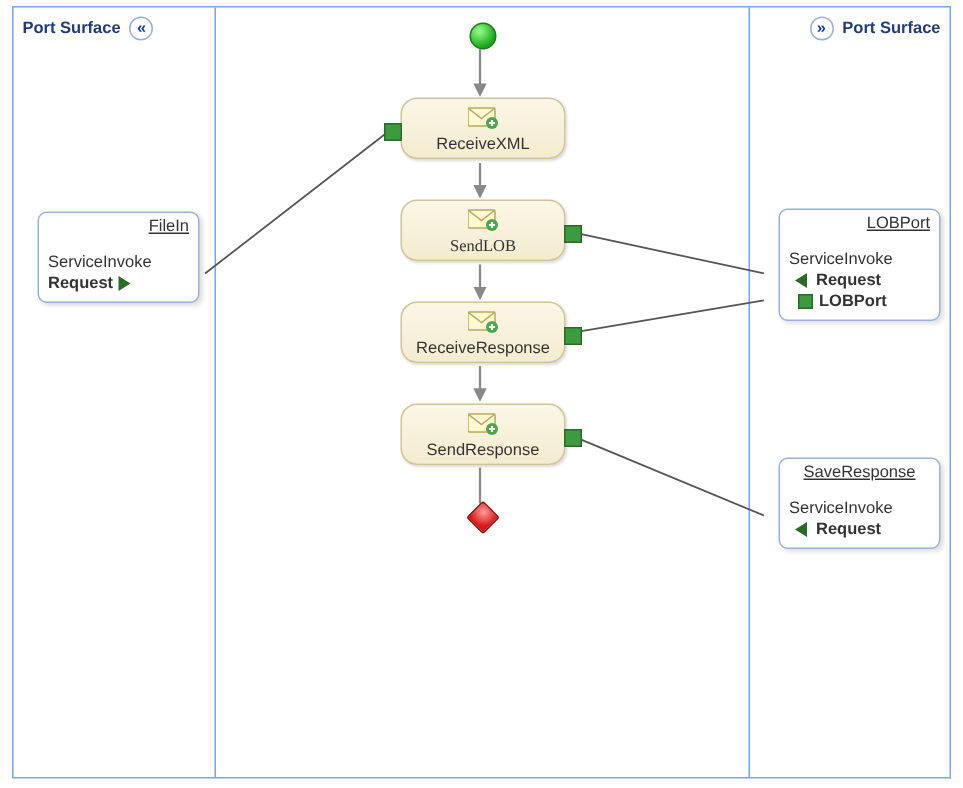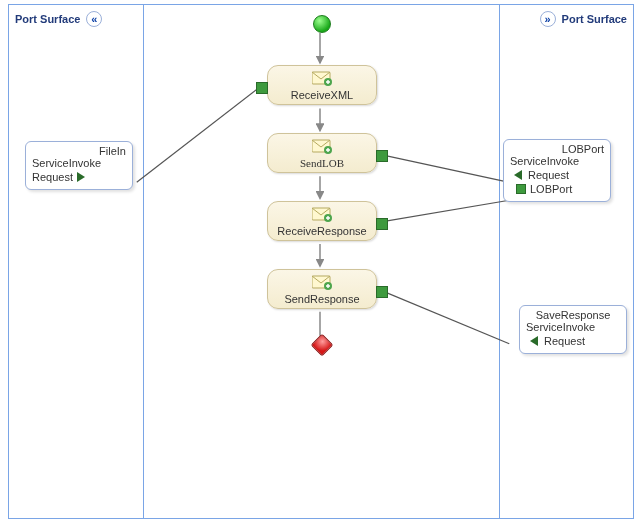--- a/index.html
+++ b/index.html
@@ -94,23 +94,23 @@
   .port {
     position: absolute;
     width: 96px;
     border: 1px solid #9bb0d9;
     border-radius: 6px;
     background: #fff;
     box-shadow: 2px 2px 3px rgba(0,0,0,0.12);
     padding: 3px 4px 6px 6px;
     color: #333;
   }
-  .port .port-name { text-align: right; padding-right: 2px; }
-  .port .op-name   { margin-top: 0; }
-  .port .msg       { margin-top: 2px; padding-left: 6px; display: flex; align-items: center; gap: 4px; }
+  .port .port-name { text-align: right; padding-right: 2px; text-decoration: underline; }
+  .port .op-name   { margin-top: 12px; }
+  .port .msg       { margin-top: 2px; padding-left: 6px; display: flex; align-items: center; gap: 4px; font-weight: bold; }
   .port .msg.right { padding-left: 0; padding-right: 6px; justify-content: flex-end; flex-direction: row-reverse; }
 
   
   .endpt {
     width: 0; height: 0;
     border-top: 5px solid transparent;
     border-bottom: 5px solid transparent;
   }
   .endpt.in  { border-left: 8px solid #2a6b2a; }  
   .endpt.sq  { width: 8px; height: 8px; border: 1px solid #2a6b2a; background: #3e9a3e; }
@@ -229,21 +229,21 @@
 
   <div class="port" style="left:16px; top:136px;">
     <div class="port-name">FileIn</div>
     <div class="op-name">ServiceInvoke</div>
     <div class="msg right">
       <span class="endpt in"></span>
       <span>Request</span>
     </div>
   </div>
 
-  <div class="port" style="left:494px; top:134px;">
+  <div class="port" style="left:510px; top:134px;">
     <div class="port-name" style="text-align:right">LOBPort</div>
     <div class="op-name">ServiceInvoke</div>
     <div class="msg">
       <span class="endpt in" style="transform:scaleX(-1) translateX(2px);"></span>
       <span>Request</span>
     </div>
     <div class="msg">
       <span class="endpt sq"></span>
       <span>LOBPort</span>
     </div>

